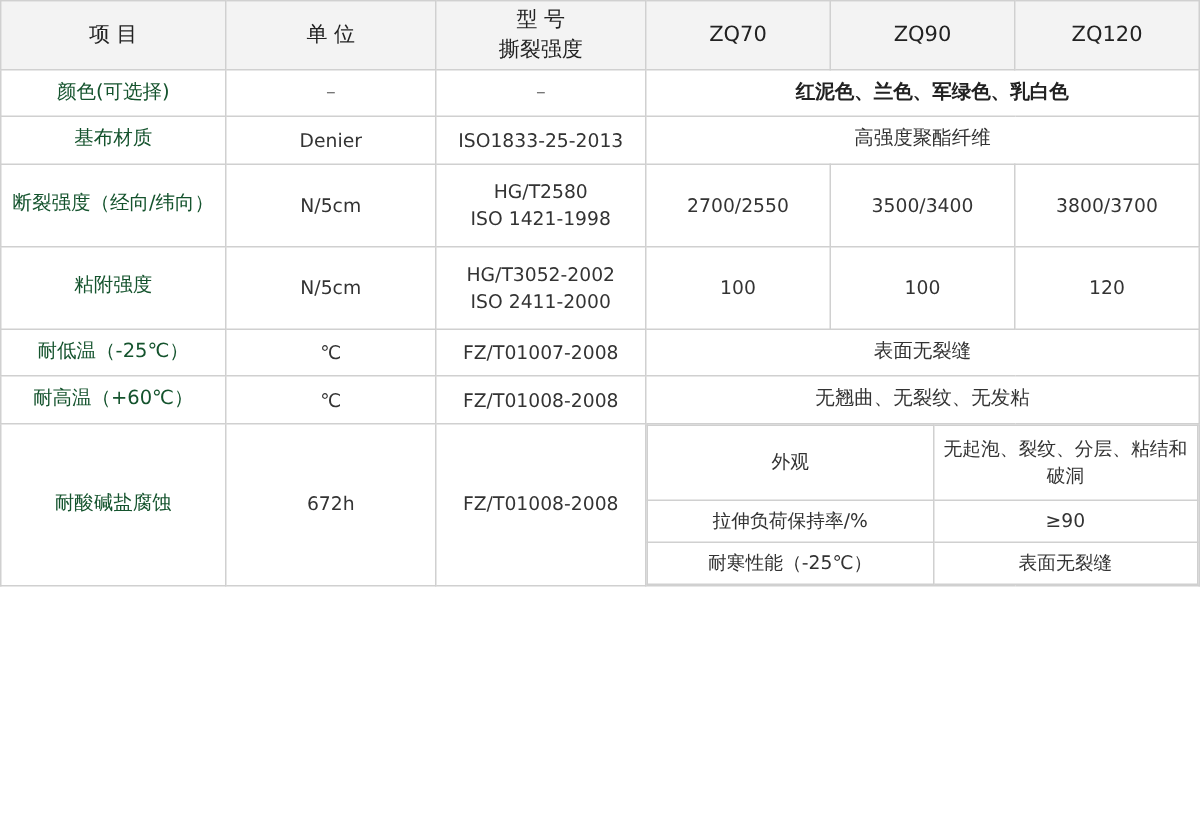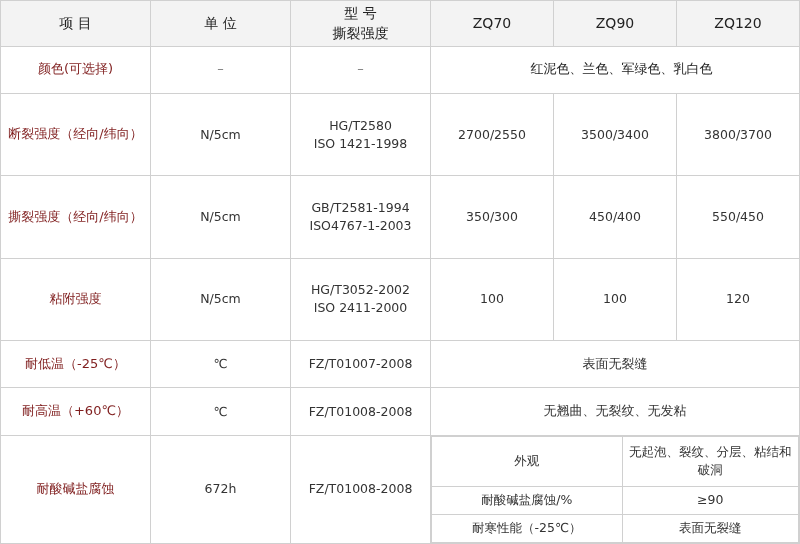--- a/index.html
+++ b/index.html
@@ -9,21 +9,21 @@
   }
   body {
     width: 800px;
     height: 544px;
     font-family: "DejaVu Sans", "Liberation Sans", sans-serif;
     color: #333333;
     overflow: hidden;
   }
   #spec-table {
     width: 800px;
-    height: 544px;
+    height: 391px;
     border-collapse: collapse;
     table-layout: fixed;
     font-size: 12.5px;
   }
   #spec-table td, #spec-table th {
     border: 1px solid #d0d0d0;
     text-align: center;
     vertical-align: middle;
     padding: 2px 3px;
     line-height: 1.45;
@@ -36,21 +36,21 @@
     font-size: 14px;
     color: #222;
   }
   .col-item   { width: 150px; }
   .col-unit   { width: 140px; }
   .col-method { width: 140px; }
   .col-model  { width: 123px; }
 
   td.item-cell {
     font-weight: bold;
-    color: #7f1d1d;
+    color: #14532d;
     font-size: 13px;
   }
   .two-line span { display: block; }
   .dash {
     color: #777;
     font-size: 13px;
   }
   .merged-text {
     font-size: 13px;
   }
@@ -99,49 +99,44 @@
       <td>ZQ90</td>
       <td>ZQ120</td>
     </tr>
   </thead>
   <tbody>
 
     <tr>
       <td class="item-cell">颜色(可选择)</td>
       <td class="dash">–</td>
       <td class="dash">–</td>
-      <td colspan="3" class="merged-text" style="font-weight:normal;color:#222;padding-left:16px;">红泥色、兰色、军绿色、乳白色</td>
+      <td colspan="3" class="merged-text" style="font-weight:bold;color:#222;padding-left:16px;">红泥色、兰色、军绿色、乳白色</td>
     </tr>
 
+    <tr>
+      <td class="item-cell">基布材质</td>
+      <td>Denier</td>
+      <td>ISO1833-25-2013</td>
+      <td colspan="3" class="merged-text">高强度聚酯纤维</td>
+    </tr>
 
 
 
     <tr>
       <td class="item-cell">断裂强度（经向/纬向）</td>
       <td>N/5cm</td>
       <td class="two-line">
         <span>HG/T2580</span>
         <span>ISO 1421-1998</span>
       </td>
       <td>2700/2550</td>
       <td>3500/3400</td>
       <td>3800/3700</td>
     </tr>
 
-    <tr>
-      <td class="item-cell">撕裂强度（经向/纬向）</td>
-      <td>N/5cm</td>
-      <td class="two-line">
-        <span>GB/T2581-1994</span>
-        <span>ISO4767-1-2003</span>
-      </td>
-      <td>350/300</td>
-      <td>450/400</td>
-      <td>550/450</td>
-    </tr>
 
     <tr>
       <td class="item-cell">粘附强度</td>
       <td>N/5cm</td>
       <td class="two-line">
         <span>HG/T3052-2002</span>
         <span>ISO 2411-2000</span>
       </td>
       <td>100</td>
       <td>100</td>
@@ -168,21 +163,21 @@
       <td>672h</td>
       <td>FZ/T01008-2008</td>
       <td colspan="3" class="nest-cell">
         <table class="sub-table">
           <tbody>
               <tr>
             <td class="sub-left">外观</td>
             <td class="wrap-text">无起泡、裂纹、分层、粘结和破洞</td>
           </tr>
           <tr>
-            <td class="sub-left">耐酸碱盐腐蚀/%</td>
+            <td class="sub-left">拉伸负荷保持率/%</td>
             <td>≥90</td>
           </tr>
           <tr>
             <td class="sub-left">耐寒性能（-25℃）</td>
             <td>表面无裂缝</td>
           </tr>
         </tbody>
           </table>
       </td>
     </tr>

